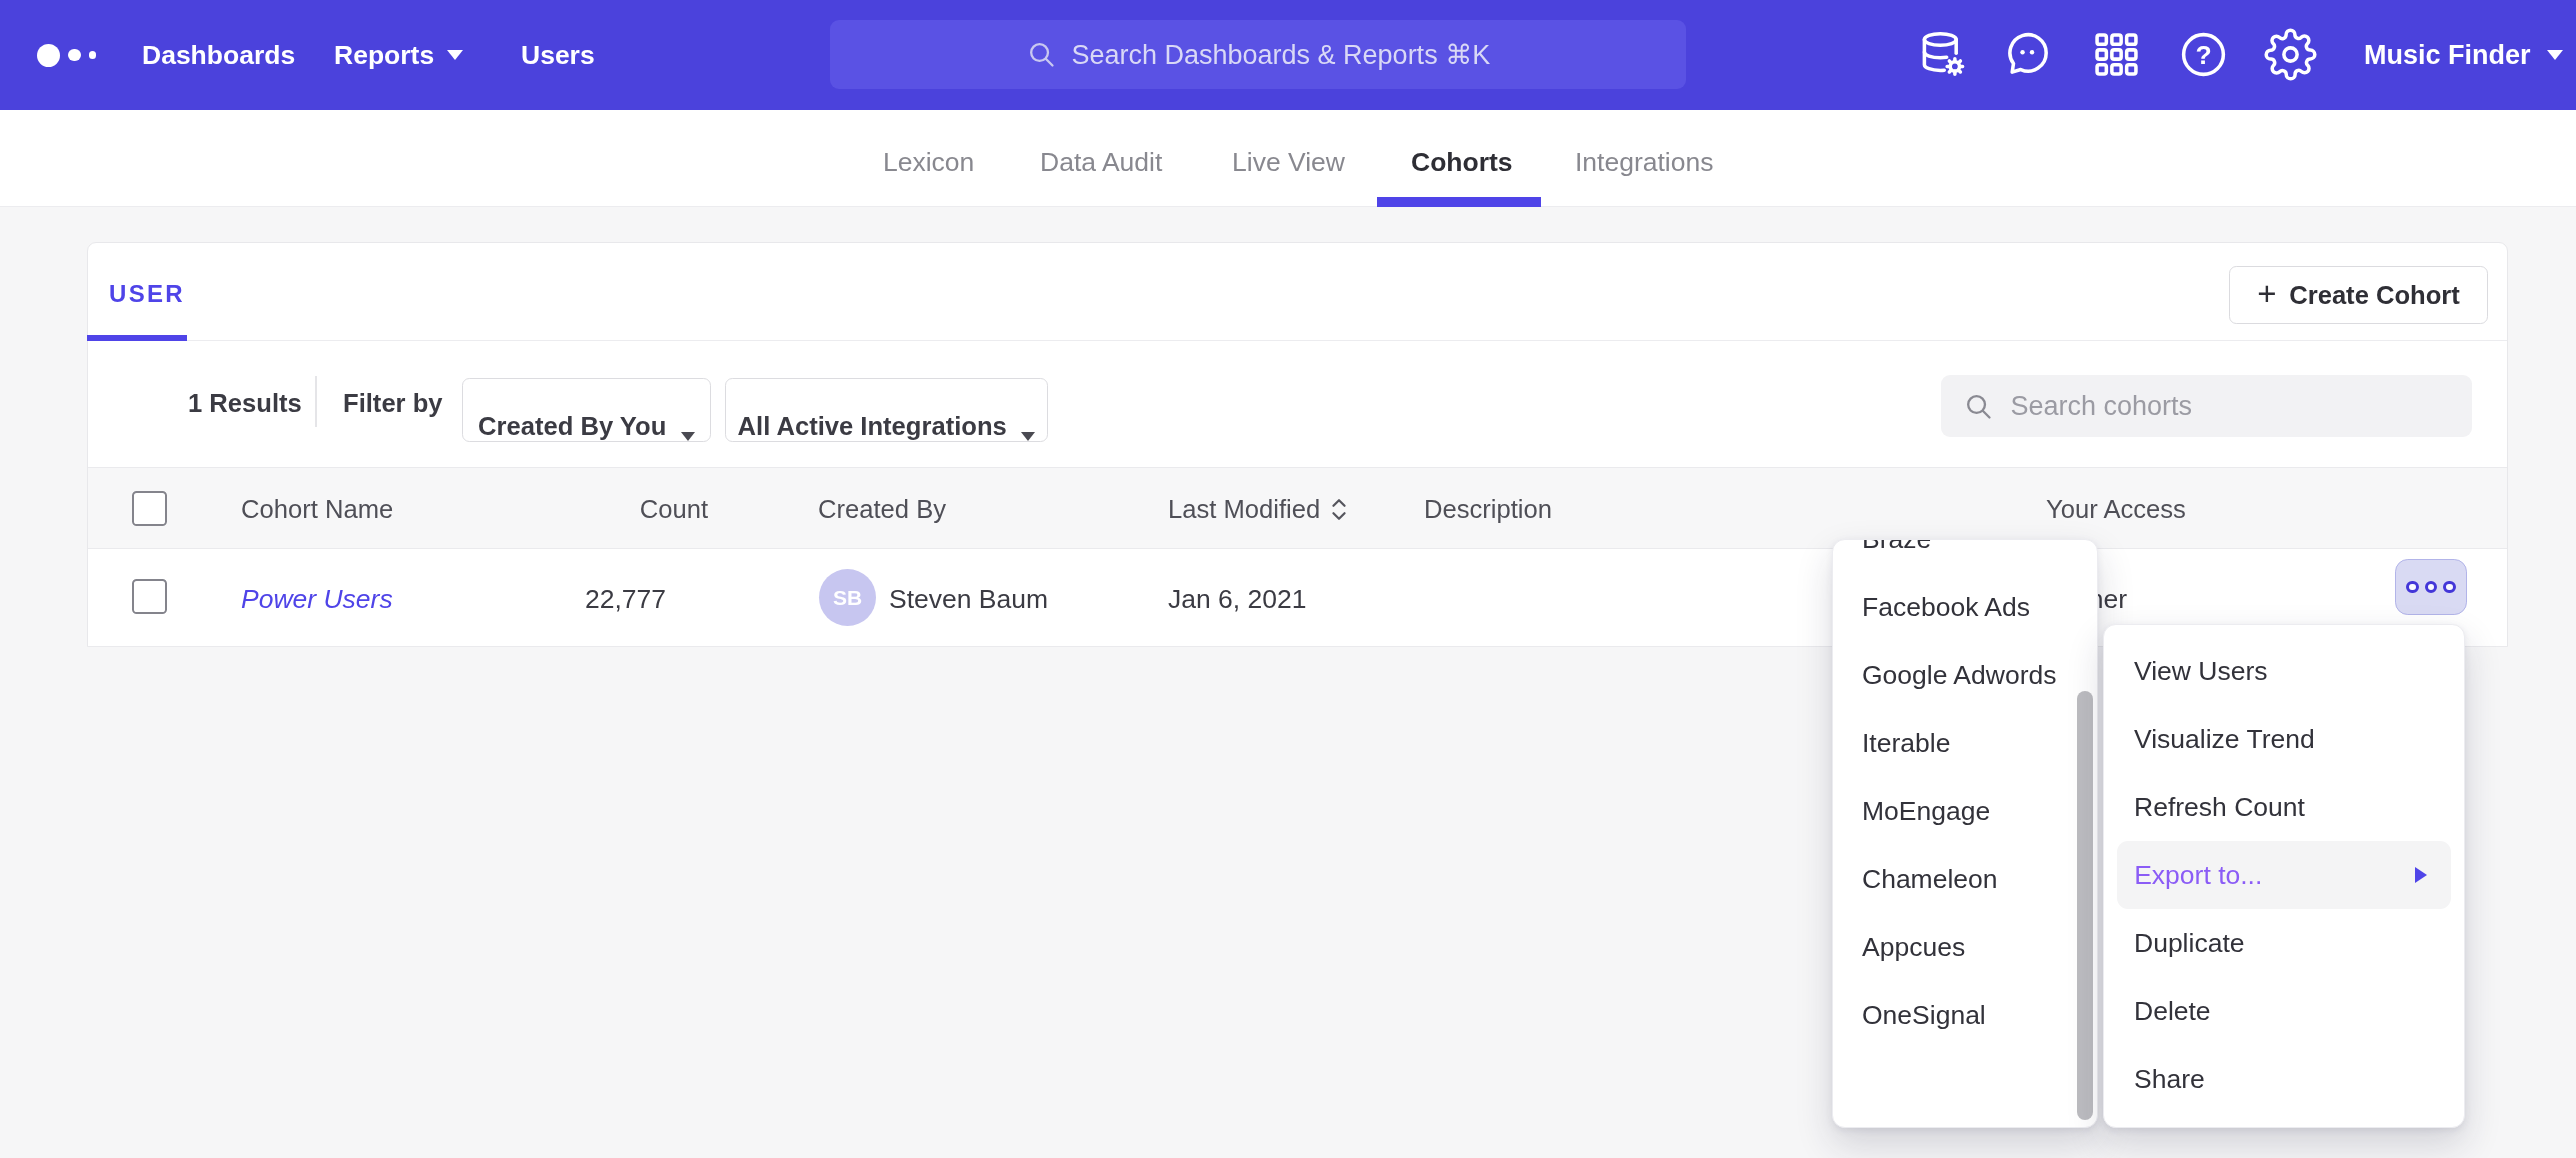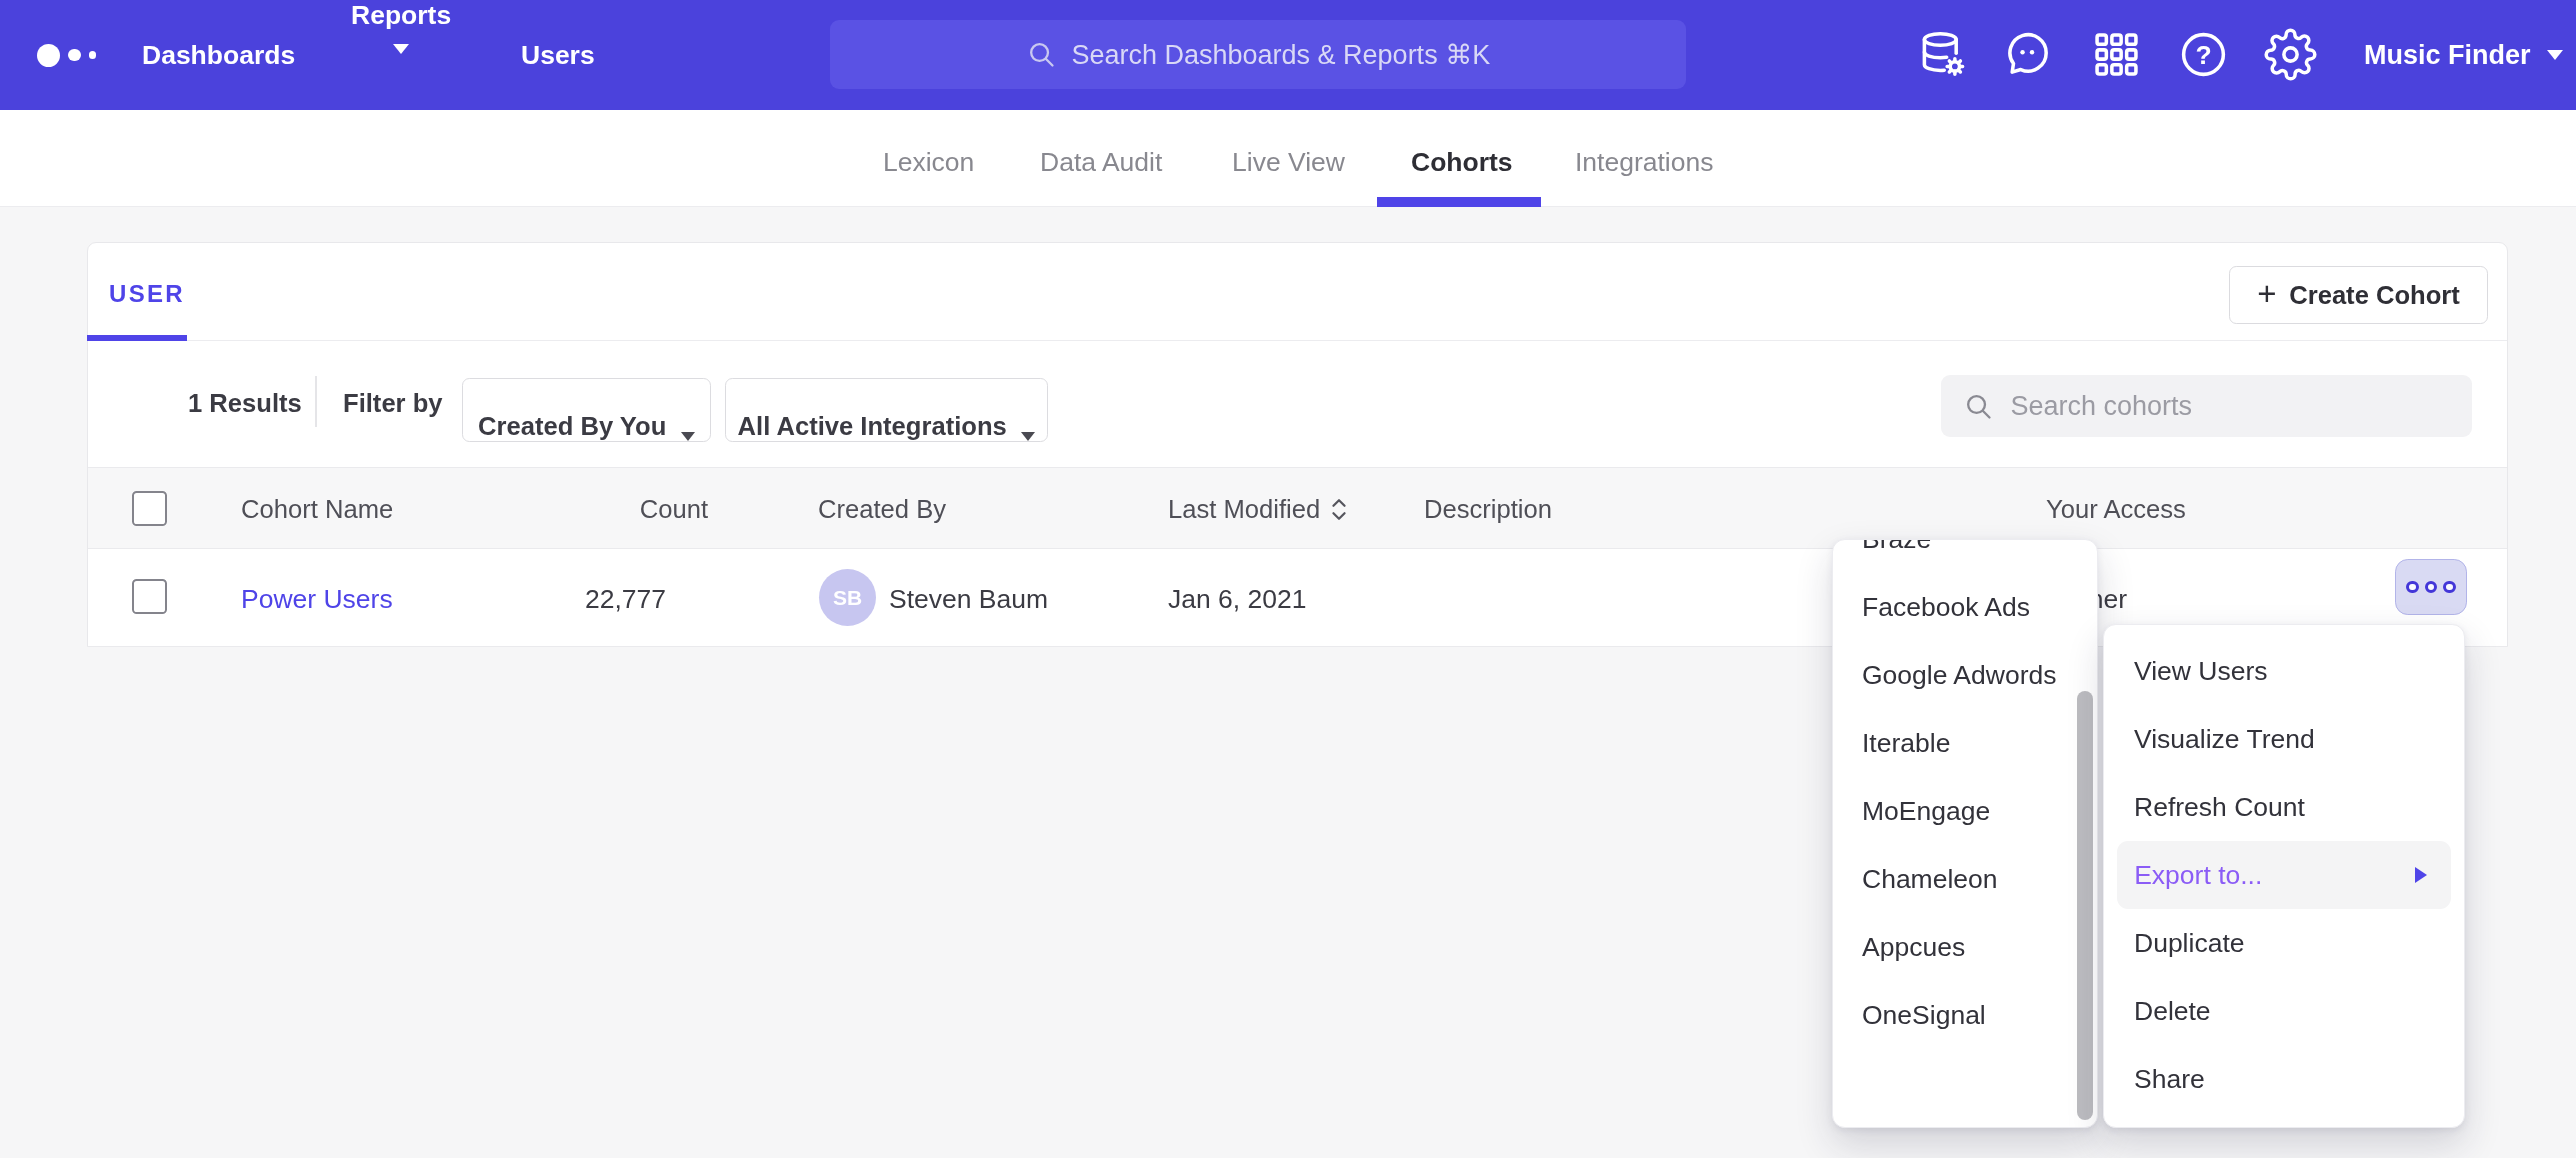--- a/index.html
+++ b/index.html
@@ -8,21 +8,21 @@
   .screen { position:relative; width:2576px; height:1158px; overflow:hidden; background:#fff; }
 
   
   .topbar { position:absolute; left:0; top:0; width:2576px; height:110px; background:#4b42dc; z-index:5; }
   .logo { position:absolute; left:37px; top:0; height:110px; display:flex; align-items:center; gap:8.2px; }
   .logo .d1 { width:23px; height:23px; border-radius:50%; background:#fff; }
   .logo .d2 { width:12.8px; height:12.8px; border-radius:50%; background:#fff; }
   .logo .d3 { width:7.3px;  height:7.3px;  border-radius:50%; background:#fff; }
   .tnav { position:absolute; top:0; height:110px; display:flex; align-items:center; gap:12.8px;
           color:#fff; font-size:26.5px; font-weight:600; cursor:default; }
-  .tnav.dash { left:142px; } .tnav.reports { left:351px;flex-direction:column; } .tnav.users { left:521px; }
+  .tnav.dash { left:142px; } .tnav.reports { left:334px; } .tnav.users { left:521px; }
   .caret-down { width:0; height:0; border-left:8.2px solid transparent; border-right:8.2px solid transparent;
                 border-top:10px solid currentColor; display:inline-block; }
   .topsearch { position:absolute; left:830px; top:20px; width:856px; height:69px; border-radius:9px;
                background:#5a52e4; display:flex; align-items:center; justify-content:center; gap:14.6px;
                color:#d9d8f6; font-size:27px; }
   .topsearch svg { stroke:#c9c8f0; }
   .topicon { position:absolute; top:28px; width:53px; height:53px; }
   .topicon svg { width:53px; height:53px; stroke:#fff; fill:none; stroke-width:1.6; stroke-linecap:round; stroke-linejoin:round; }
   .ti1 { left:1916px; } .ti2 { left:2002px; } .ti3 { left:2090px; } .ti4 { left:2177px; } .ti5 { left:2264px; }
   .project { position:absolute; left:2364px; top:0; height:110px; display:flex; align-items:center; gap:16.4px;
@@ -71,21 +71,21 @@
   .checkbox { position:absolute; width:35px; height:35px; background:#fff; border:2.3px solid #84848c; border-radius:4.6px; cursor:pointer; }
   .h-check { left:44px; top:23px; }
   .h-name { left:153px; } .h-count { left:455px; width:165px; text-align:right; }
   .h-created { left:730px; } .h-modified { left:1080px; display:flex; align-items:center; gap:9px; }
   .h-desc { left:1336px; } .h-access { left:1958px; }
   .sort-icon svg { display:block; stroke:#55555d; fill:none; stroke-width:1.6; stroke-linecap:round; stroke-linejoin:round; }
 
   .trow { position:relative; height:98px; background:#fff; border-bottom:0.9px solid #eaeaed; }
   .r-check { left:44px; top:30px; }
   .cell { position:absolute; top:35px; font-size:26.5px; color:#3b3b43; white-space:nowrap; }
-  .c-name { left:153px; color:#4f44e8; cursor:pointer; }
+  .c-name { left:153px; color:#4f44e8; cursor:pointer;font-style:italic; }
   .c-count { left:455px; width:165px; text-align:center; }
   .avatar { position:absolute; left:731px; top:20px; width:57px; height:57px; border-radius:50%; background:#c7c6f0;
             display:flex; align-items:center; justify-content:center; color:#fff; font-size:21px; font-weight:600; }
   .c-created { left:801px; } .c-modified { left:1080px; } .c-access { left:1961px; }
   .actions-btn { position:absolute; left:2307px; top:10px; width:72px; height:56px; background:#d9daf3;
                  border:1.8px solid #b2b4e9; border-radius:12.8px; display:flex; align-items:center; justify-content:center;
                  gap:5.5px; cursor:pointer; }
   .actions-btn .dot { width:12.8px; height:12.8px; border:3.7px solid #4336d8; border-radius:50%; background:#fafaff; }
 
   

